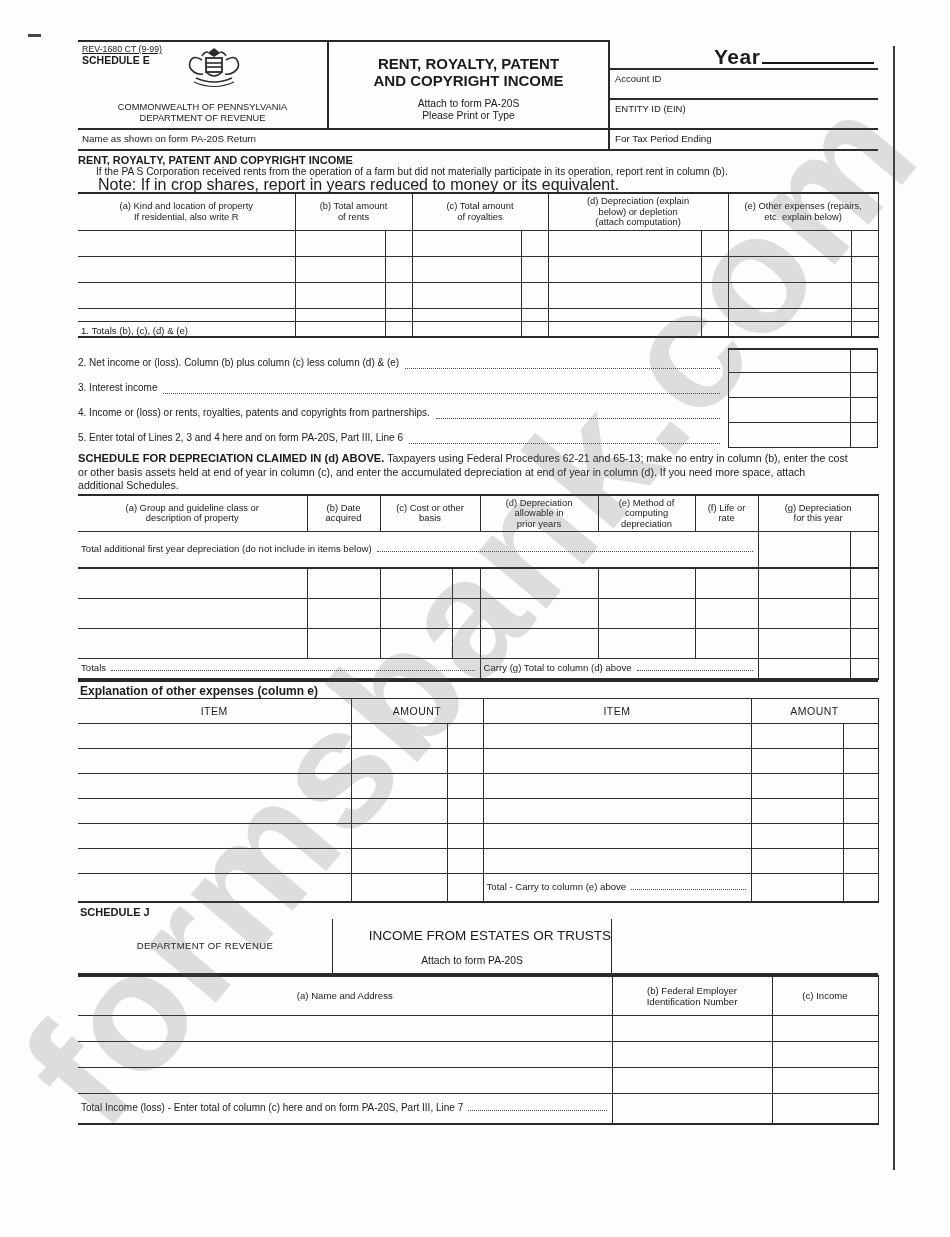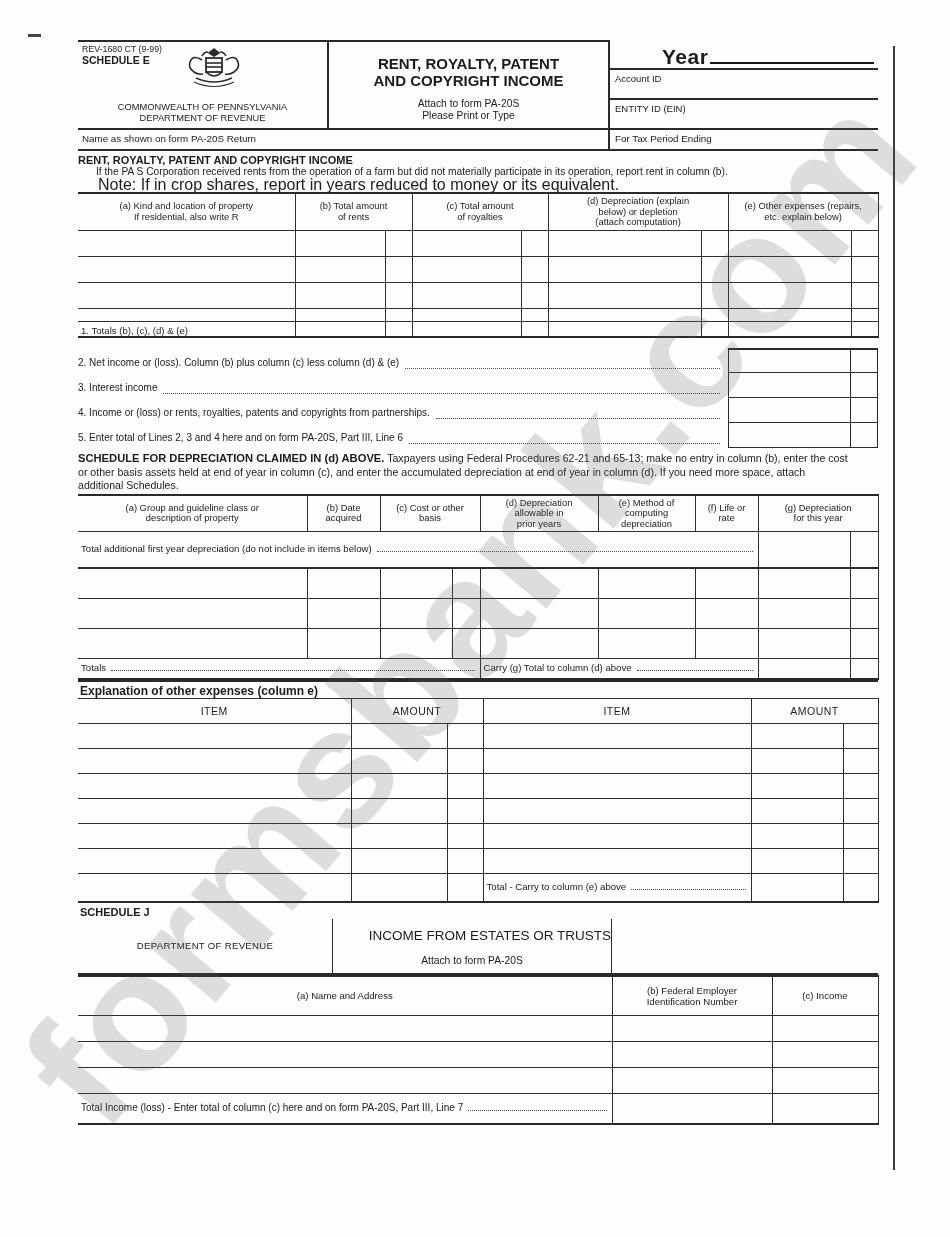--- a/index.html
+++ b/index.html
@@ -11,29 +11,29 @@
   
   .wm { position:absolute; left:470px; top:610px; transform:translate(-50%,-50%) rotate(-50deg);
         font-size:168px; font-weight:bold; letter-spacing:2px; white-space:nowrap;
         color:rgba(95,95,95,0.20); z-index:9; pointer-events:none; }
   .edge-line { position:absolute; left:893px; top:46px; width:2px; height:1124px; background:#3d3d3d; }
   .artifact { position:absolute; left:28px; top:34px; width:13px; height:3px; background:#444; }
 
   
   .hdr { display:flex; height:88px; }
   .hcell-l { width:249px; border-top:2px solid #2a2a2a; position:relative; }
-  .rev { font-size:8.8px; padding:2px 0 0 4px; }
+  .rev { font-size:8.8px; padding:2px 0 0 4px;text-decoration:underline; }
   .sched { font-size:10.5px; font-weight:bold; padding-left:4px; }
   .logo { position:absolute; left:108px; top:4px; }
   .agency { position:absolute; bottom:4px; width:100%; text-align:center; font-size:9.3px; line-height:11px; }
   .hcell-m { width:281px; border-top:2px solid #2a2a2a; border-left:2px solid #2a2a2a; text-align:center; padding-top:13px; }
   .ftitle { font-size:15px; font-weight:bold; line-height:17px; white-space:pre-line; }
   .attach { font-size:10.3px; line-height:12px; margin-top:9px; }
   .hcell-r { width:270px; border-left:2px solid #2a2a2a; }
-  .yearrow { height:28px; display:flex; align-items:flex-end; padding-left:52px; }
+  .yearrow { height:28px; display:flex; align-items:flex-end; padding-left:104px; }
   .yearlbl { font-size:21px; font-weight:bold; line-height:22px; letter-spacing:0.5px; }
   .yearline { flex:1; border-bottom:2px solid #161616; margin:0 4px 4px 2px; }
   .idbox { height:30px; border-top:2px solid #2a2a2a; font-size:9.5px; padding:3px 0 0 5px; }
 
   .namerow { display:flex; height:23px; border-top:2px solid #2a2a2a; border-bottom:2px solid #2a2a2a; }
   .namerow .nl { flex:1; font-size:9.8px; padding:3px 0 0 4px; }
   .namerow .nr { width:270px; border-left:2px solid #2a2a2a; font-size:9.8px; padding:3px 0 0 5px; }
 
   
   .s1text { height:41px; padding-top:3px; }

